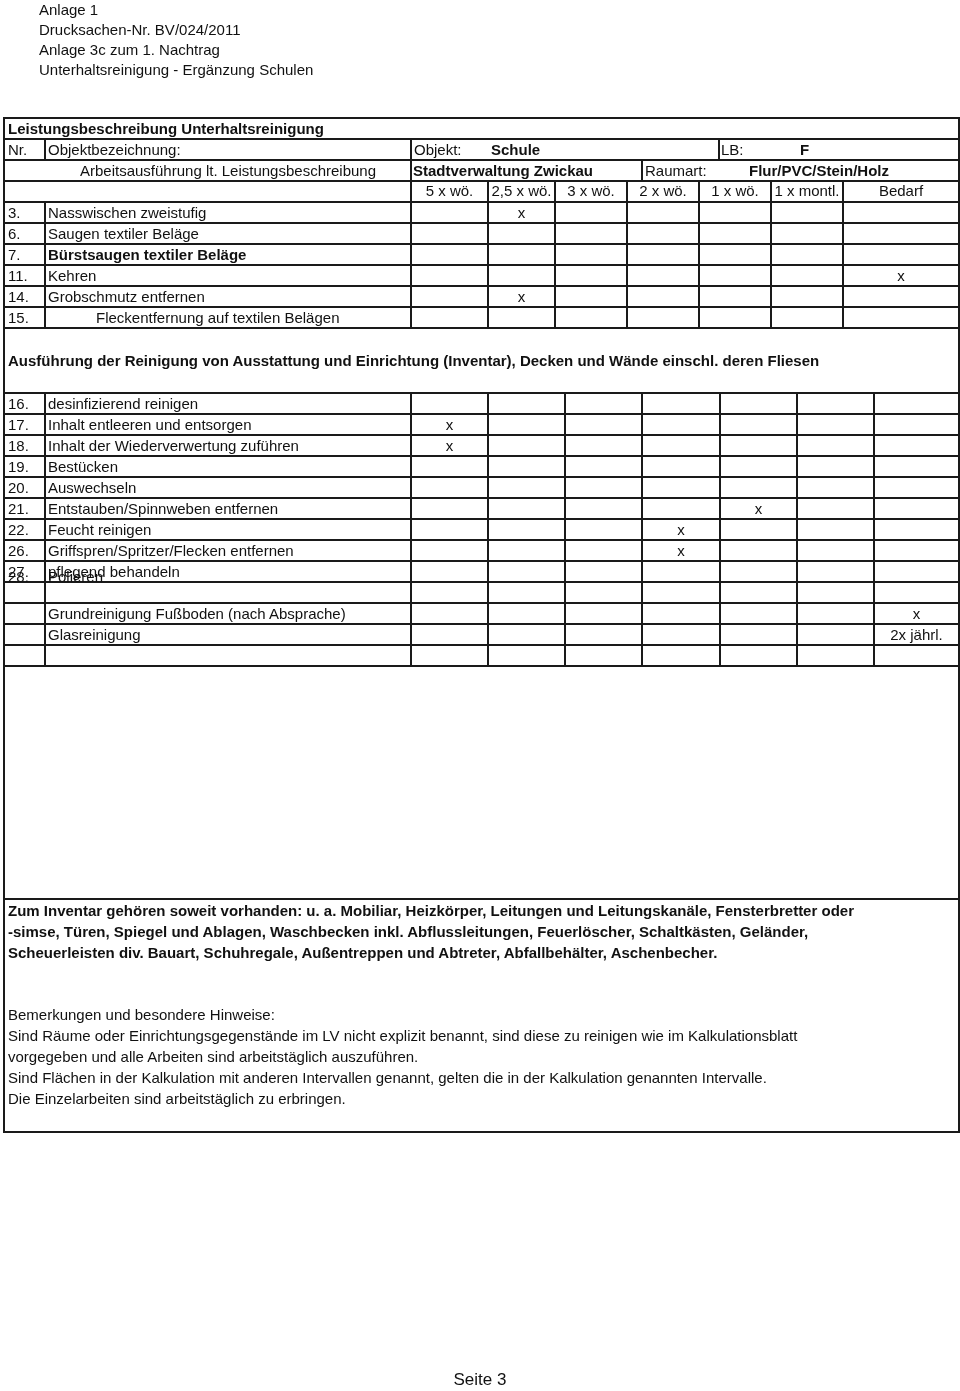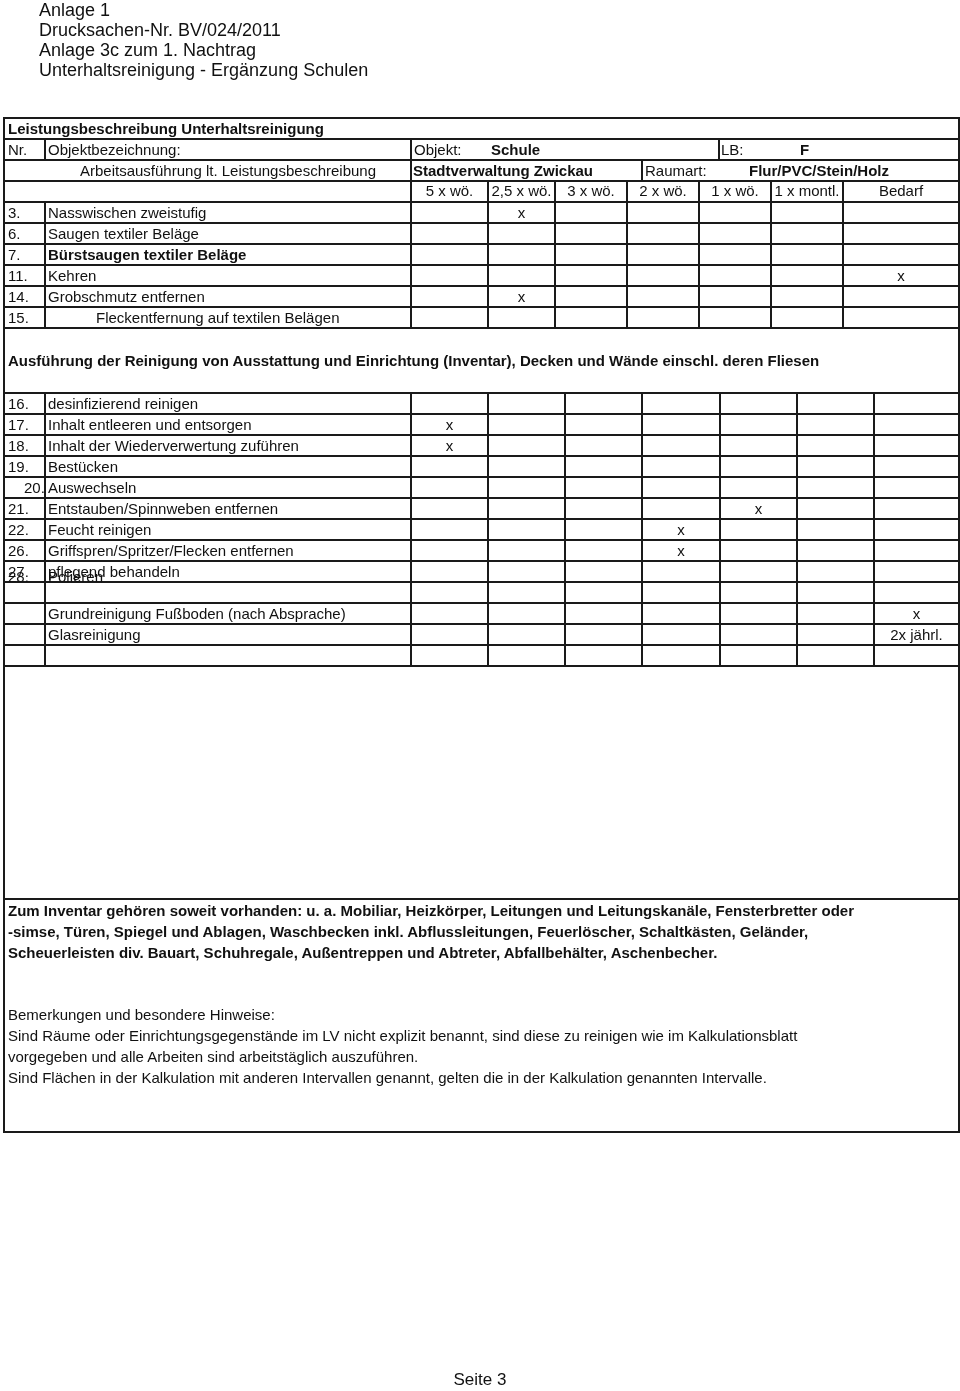--- a/index.html
+++ b/index.html
@@ -1,18 +1,18 @@
 <!DOCTYPE html>
 <html><head>
 <meta charset="utf-8">
 <style>
   html, body { margin: 0; padding: 0; background: #ffffff; }
   body { width: 960px; height: 1391px; position: relative; overflow: hidden;
          font-family: "Liberation Sans", sans-serif; color: #111; }
-  .hdr { position: absolute; left: 39px; top: 0; font-size: 18px; line-height: 20px; }
+  .hdr { position: absolute; left: 39px; top: 0; font-size: 15px; line-height: 20px; }
   .hdr div { height: 20px; }
   .frame { position: absolute; left: 3px; top: 117px; width: 953px; height: 1012px;
            border: 2px solid #1a1a1a; box-sizing: content-box; }
   .abs { position: absolute; }
   .cell { position: absolute; box-sizing: border-box; font-size: 15px; line-height: 19px;
           white-space: nowrap; overflow: visible; }
   .hl { position: absolute; height: 2px; background: #1a1a1a; }
   .vl { position: absolute; width: 2px; background: #1a1a1a; }
   .b { font-weight: bold; }
   .center { text-align: center; }
@@ -289,21 +289,21 @@
     <div class="abs" style="left:0;top:434px;width:960px;height:36px;">
       <div class="cell" style="left:8px;top:2px;">18.</div>
       <div class="cell" style="left:48px;top:2px;">Inhalt der Wiederverwertung zuführen</div>
       <div class="mark" style="left:412px;top:2px;width:75px;">x</div>
     </div>
     <div class="abs" style="left:0;top:455px;width:960px;height:21px;">
       <div class="cell" style="left:8px;top:2px;">19.</div>
       <div class="cell" style="left:48px;top:2px;">Bestücken</div>
     </div>
     <div class="abs" style="left:0;top:476px;width:960px;height:21px;">
-      <div class="cell" style="left:24px;top:2px;">20.</div>
+      <div class="cell" style="left:8px;top:2px;">20.</div>
       <div class="cell" style="left:48px;top:2px;">Auswechseln</div>
     </div>
     <div class="abs" style="left:0;top:497px;width:960px;height:21px;">
       <div class="cell" style="left:8px;top:2px;">21.</div>
       <div class="cell" style="left:48px;top:2px;">Entstauben/Spinnweben entfernen</div>
       <div class="mark" style="left:721px;top:2px;width:75px;">x</div>
     </div>
     <div class="abs" style="left:0;top:518px;width:960px;height:21px;">
       <div class="cell" style="left:8px;top:2px;">22.</div>
       <div class="cell" style="left:48px;top:2px;">Feucht reinigen</div>
@@ -344,15 +344,16 @@
   <div>Zum Inventar gehören soweit vorhanden: u. a. Mobiliar, Heizkörper, Leitungen und Leitungskanäle, Fensterbretter oder</div>
   <div>-simse, Türen, Spiegel und Ablagen, Waschbecken inkl. Abflussleitungen, Feuerlöscher, Schaltkästen, Geländer,</div>
   <div>Scheuerleisten div. Bauart, Schuhregale, Außentreppen und Abtreter, Abfallbehälter, Aschenbecher.</div>
 </div>
 
 <div class="para" style="top:1004px;">
   <div>Bemerkungen und besondere Hinweise:</div>
   <div>Sind Räume oder Einrichtungsgegenstände im LV nicht explizit benannt, sind diese zu reinigen wie im Kalkulationsblatt</div>
   <div>vorgegeben und alle Arbeiten sind arbeitstäglich auszuführen.</div>
   <div>Sind Flächen in der Kalkulation mit anderen Intervallen genannt, gelten die in der Kalkulation genannten Intervalle.</div>
+  <div>Die Einzelarbeiten sind arbeitstäglich zu erbringen.</div>
 </div>
 
 <div class="footer">Seite 3</div>
 
 </body></html>

